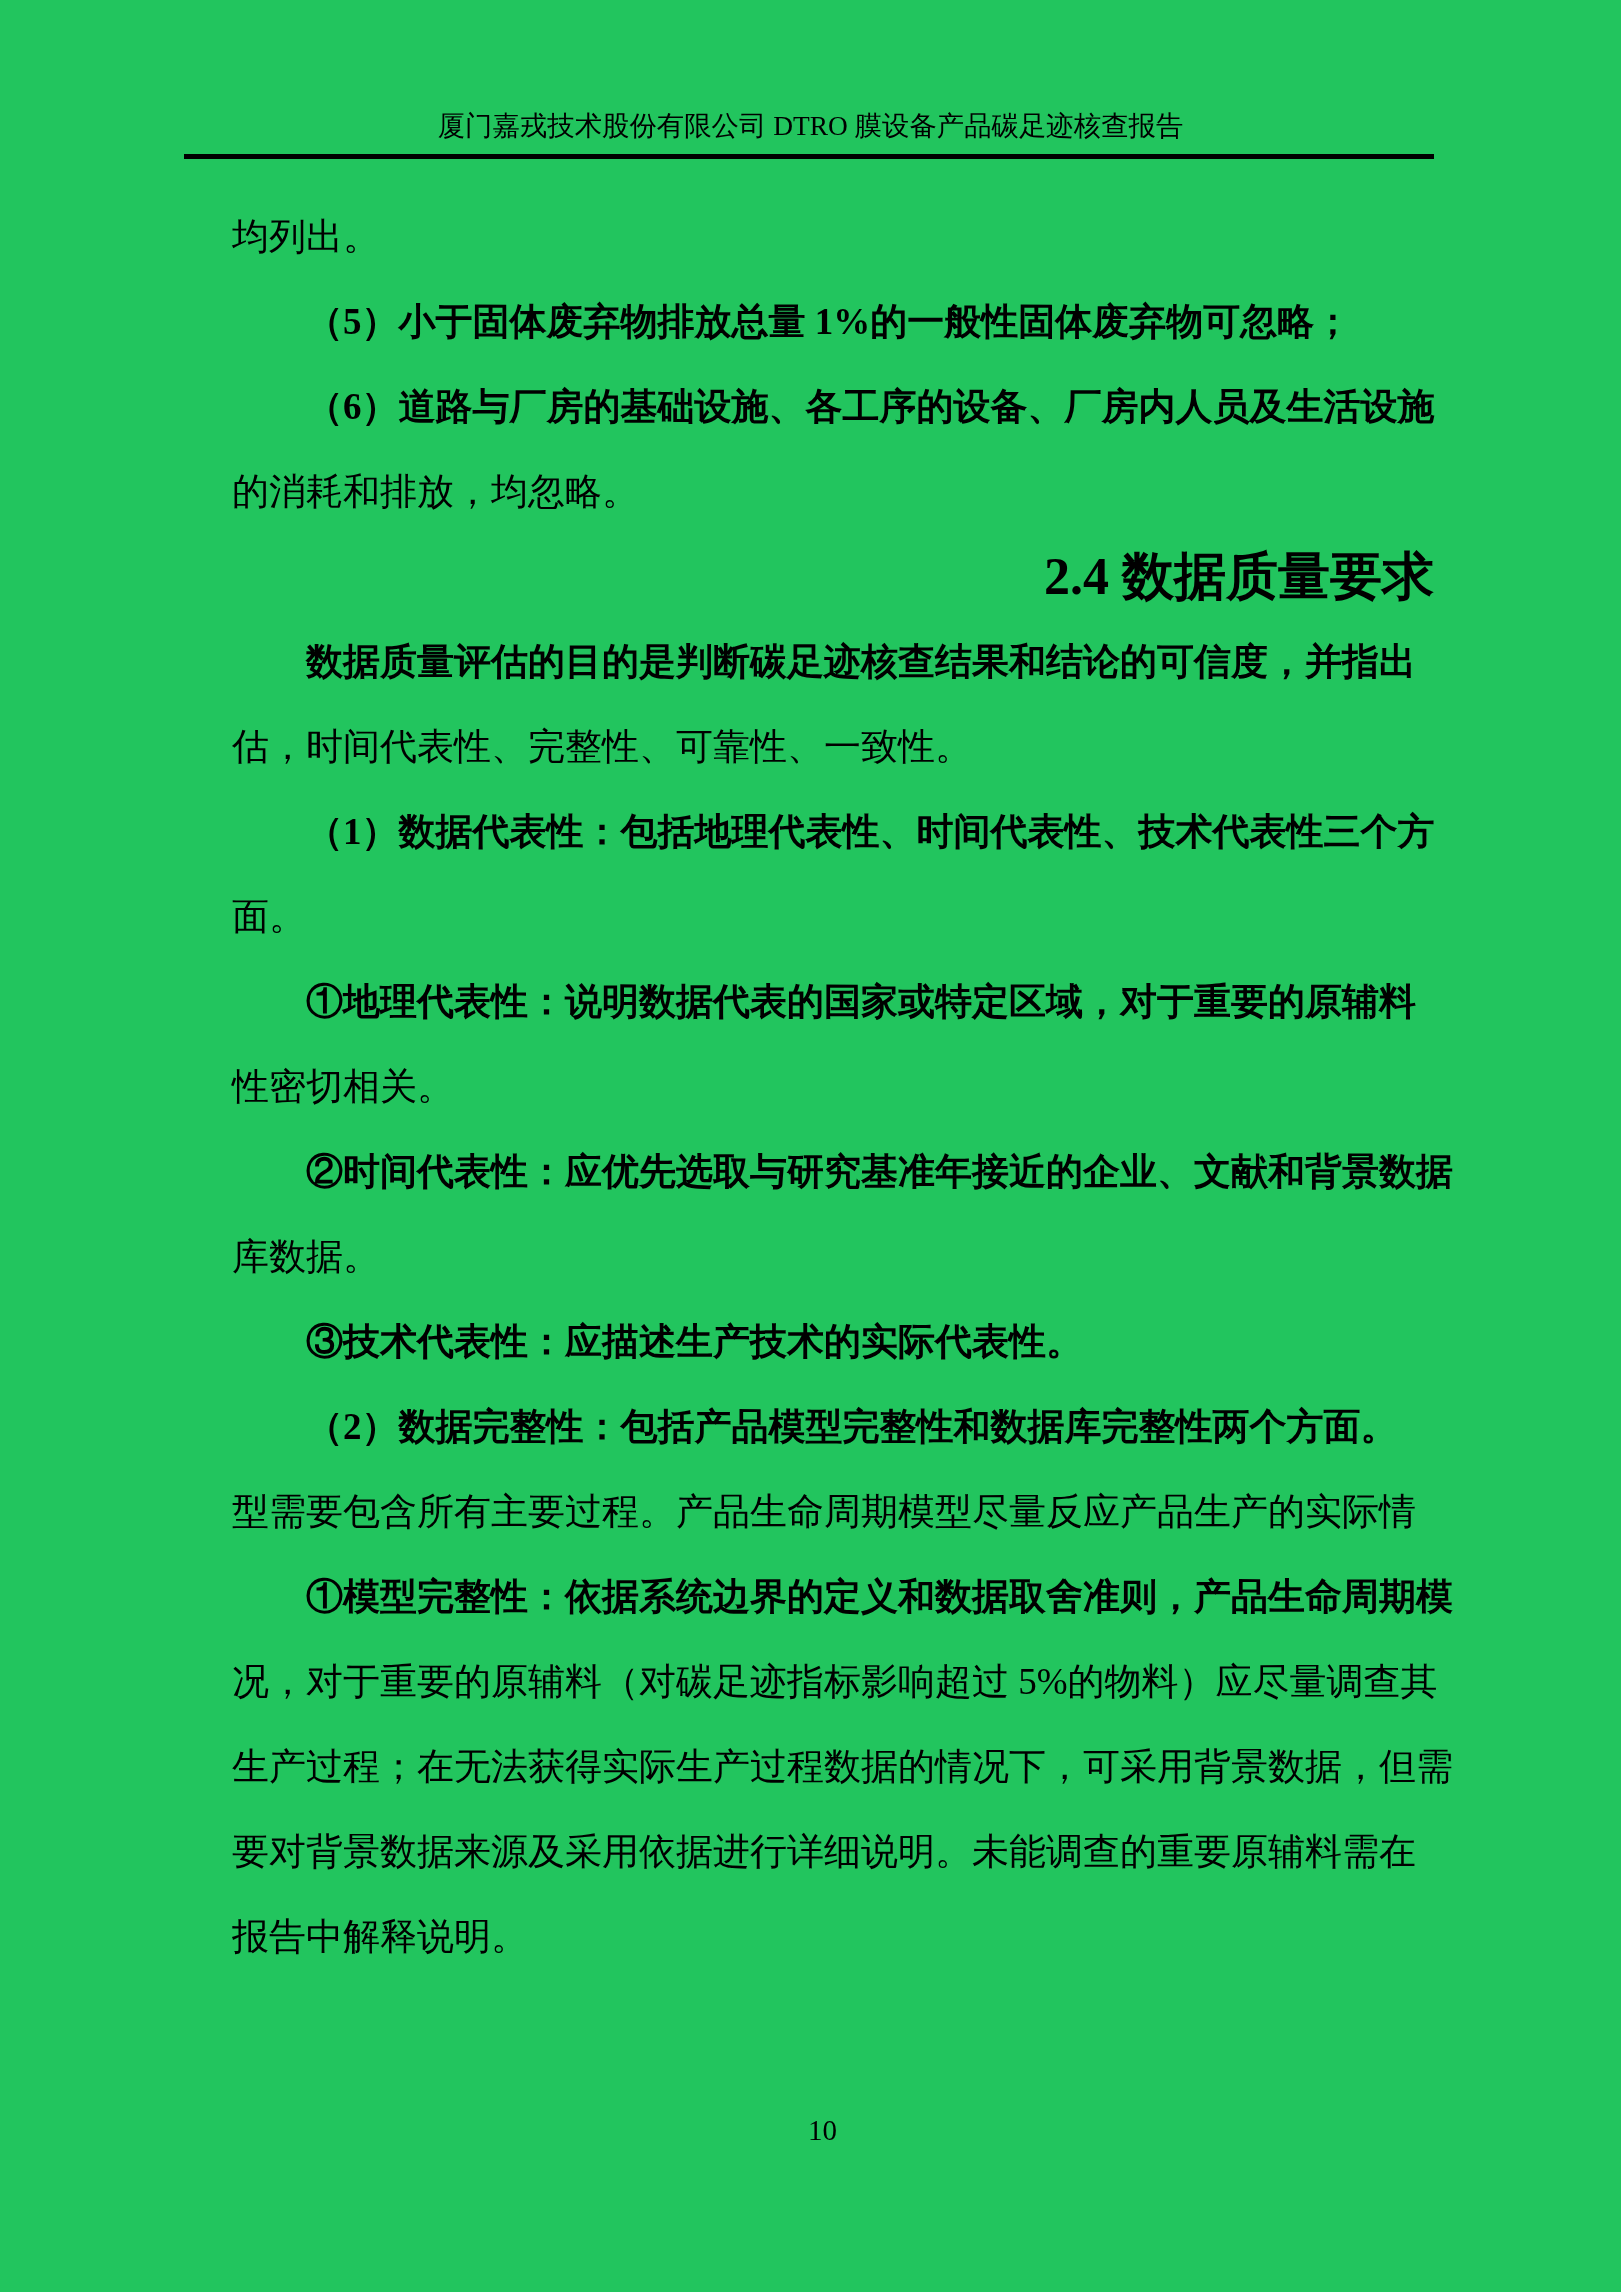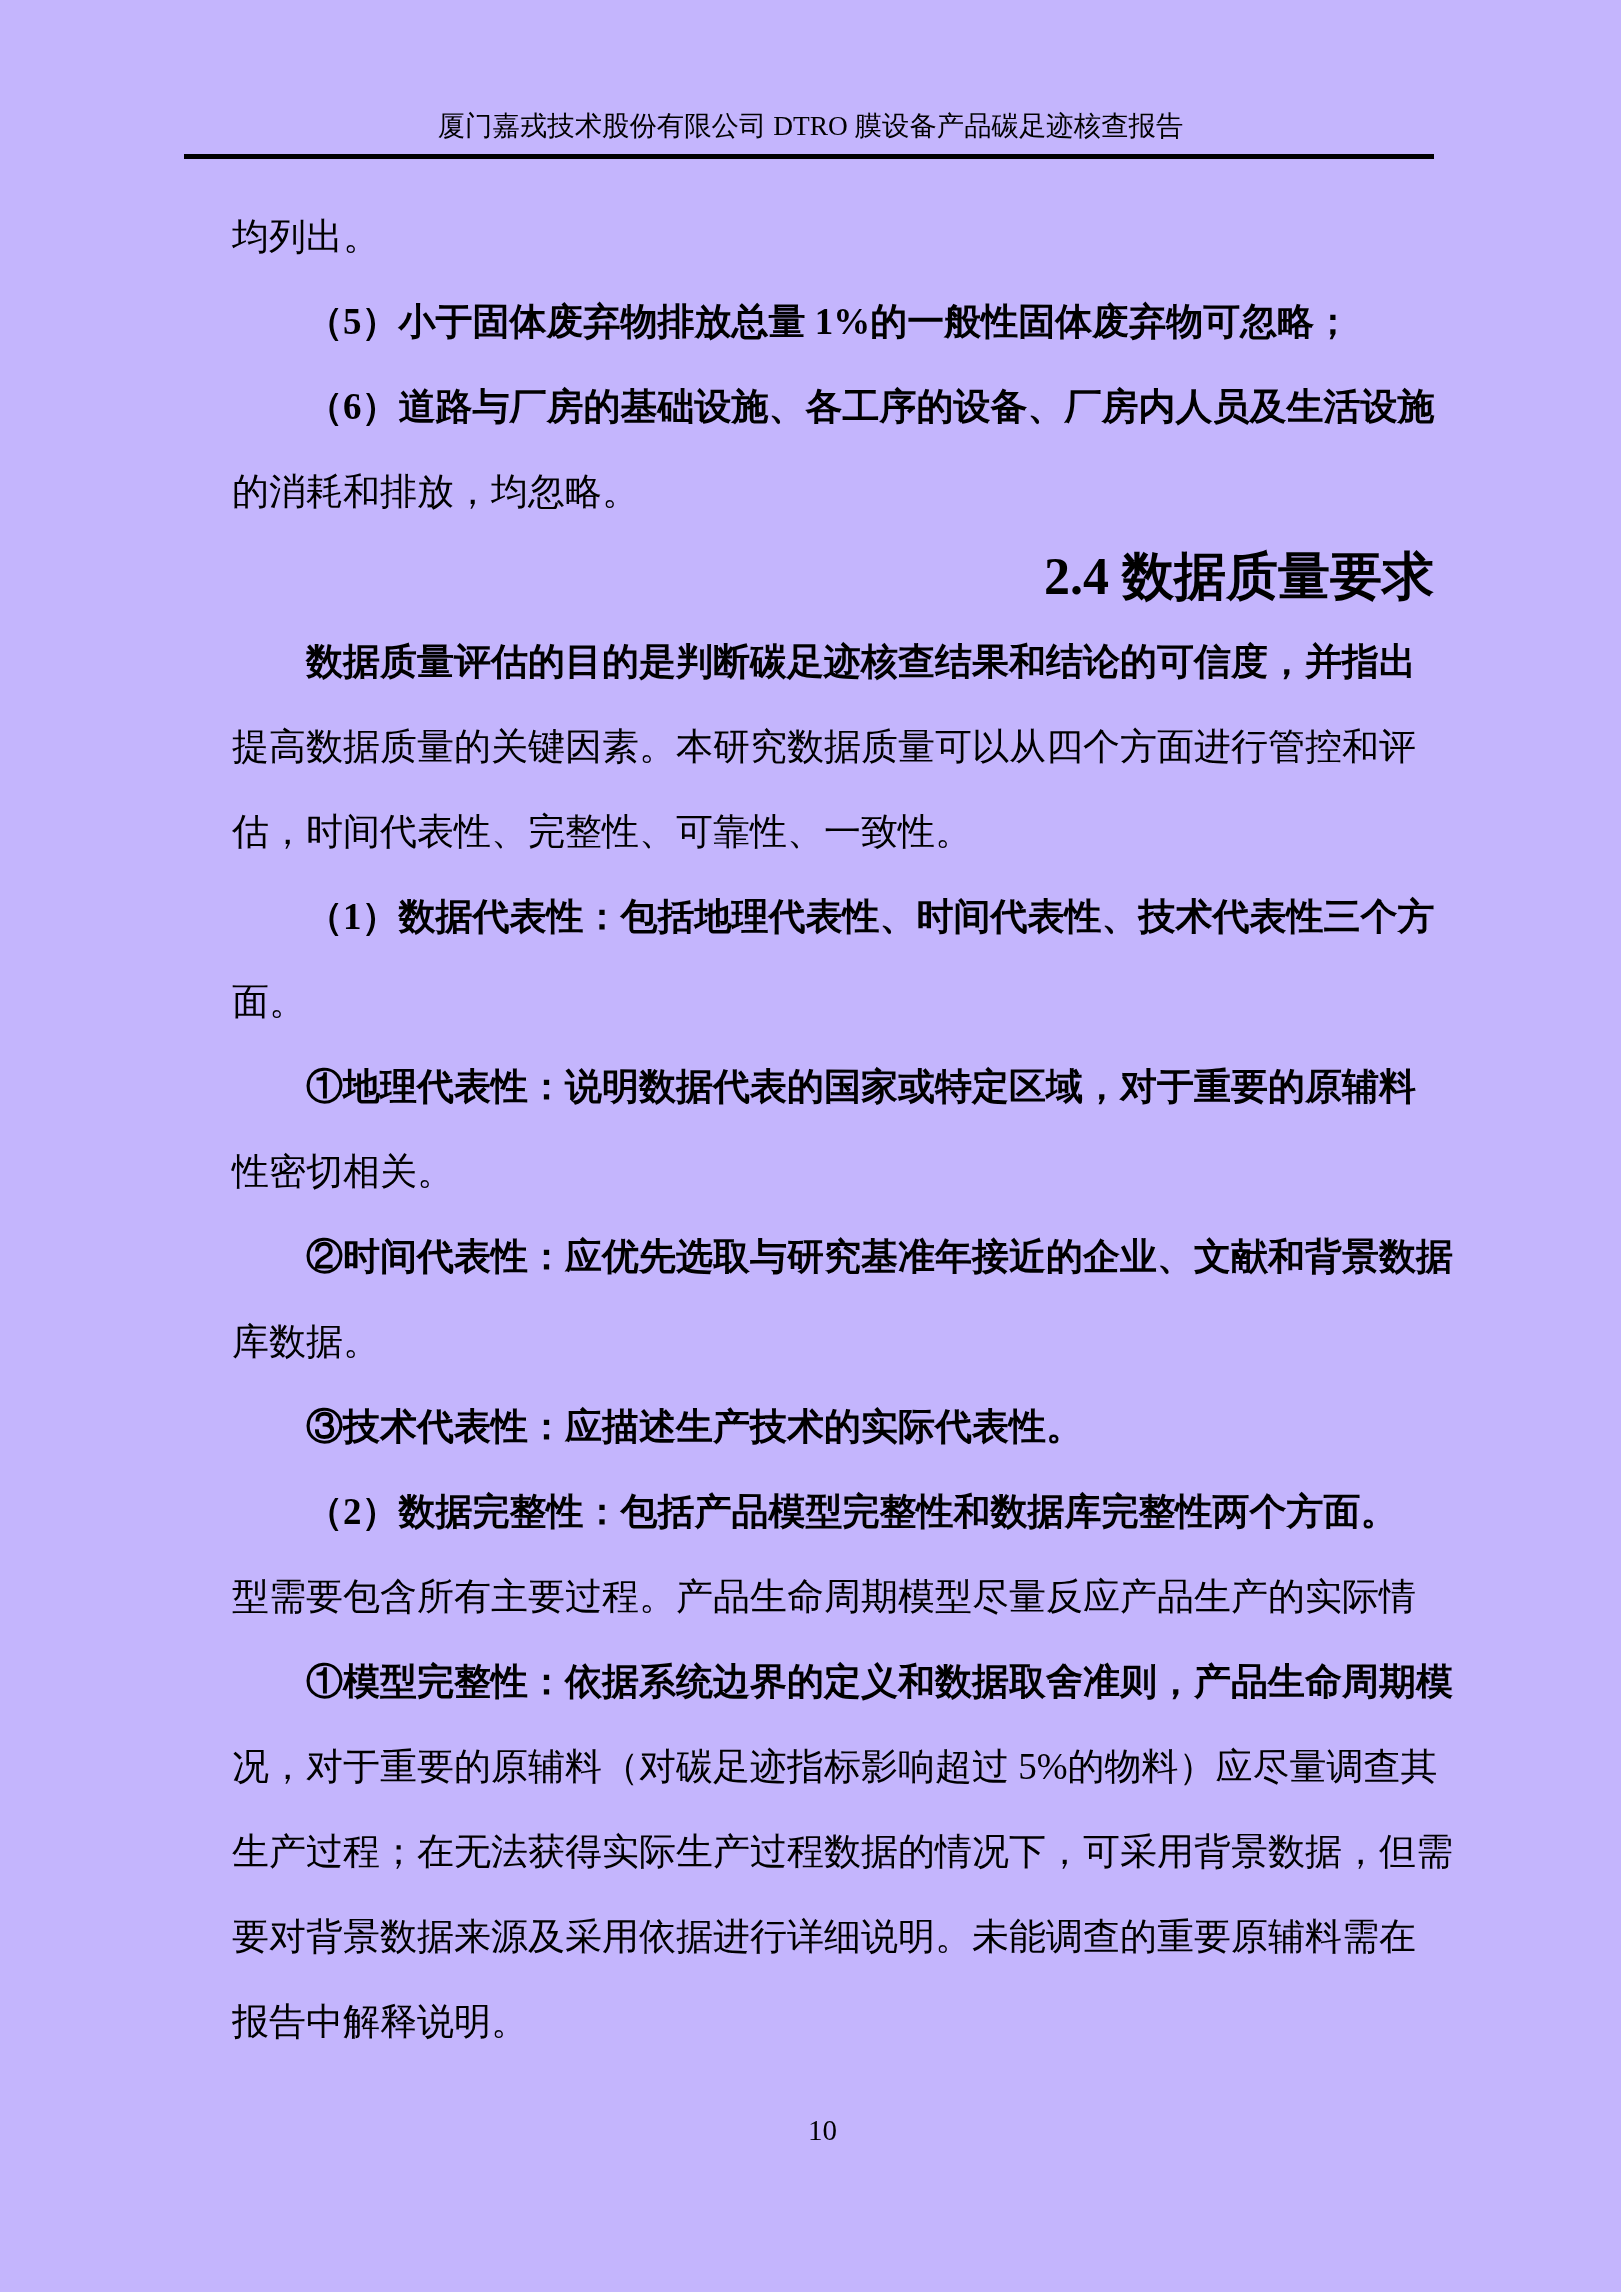--- a/index.html
+++ b/index.html
@@ -7,21 +7,21 @@
     width: 1621px;
     height: 2293px;
     position: relative;
     background: #ffffff;
     font-family: "Liberation Serif", "DejaVu Serif", serif;
     color: #000000;
   }
   .page {
     position: absolute;
     inset: 0;
-    background: #c4b5fd;
+    background: #22c55e;
     overflow: hidden;
   }
   .doc-header {
     position: absolute;
     top: 106px;
     left: 0;
     width: 100%;
     text-align: center;
     font-size: 27.4px;
     line-height: 41px;
@@ -80,21 +80,20 @@
 
   <div class="header-rule"></div>
 
   <div class="doc-body">
     <div class="line">均列出。</div>
     <div class="line indent">（5）小于固体废弃物排放总量 1%的一般性固体废弃物可忽略；</div>
     <div class="line indent">（6）道路与厂房的基础设施、各工序的设备、厂房内人员及生活设施</div>
     <div class="line">的消耗和排放，均忽略。</div>
     <div class="line heading">2.4 数据质量要求</div>
     <div class="line indent">数据质量评估的目的是判断碳足迹核查结果和结论的可信度，并指出</div>
-    <div class="line">提高数据质量的关键因素。本研究数据质量可以从四个方面进行管控和评</div>
     <div class="line">估，时间代表性、完整性、可靠性、一致性。</div>
     <div class="line indent">（1）数据代表性：包括地理代表性、时间代表性、技术代表性三个方</div>
     <div class="line">面。</div>
     <div class="line indent">①地理代表性：说明数据代表的国家或特定区域，对于重要的原辅料</div>
     <div class="line">性密切相关。</div>
     <div class="line indent">②时间代表性：应优先选取与研究基准年接近的企业、文献和背景数据</div>
     <div class="line">库数据。</div>
     <div class="line indent">③技术代表性：应描述生产技术的实际代表性。</div>
     <div class="line indent">（2）数据完整性：包括产品模型完整性和数据库完整性两个方面。</div>
     <div class="line">型需要包含所有主要过程。产品生命周期模型尽量反应产品生产的实际情</div>

